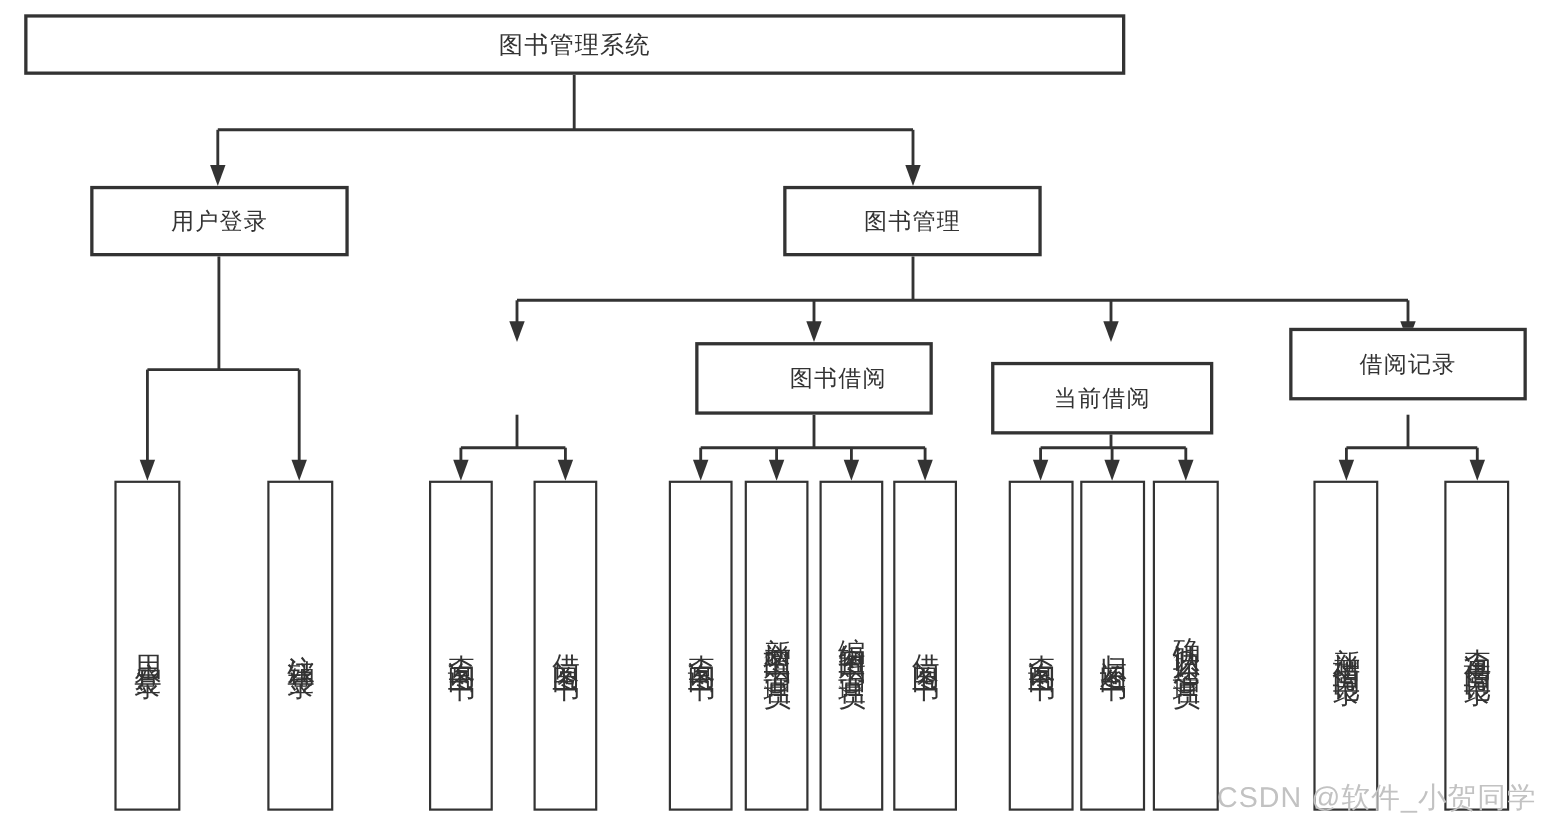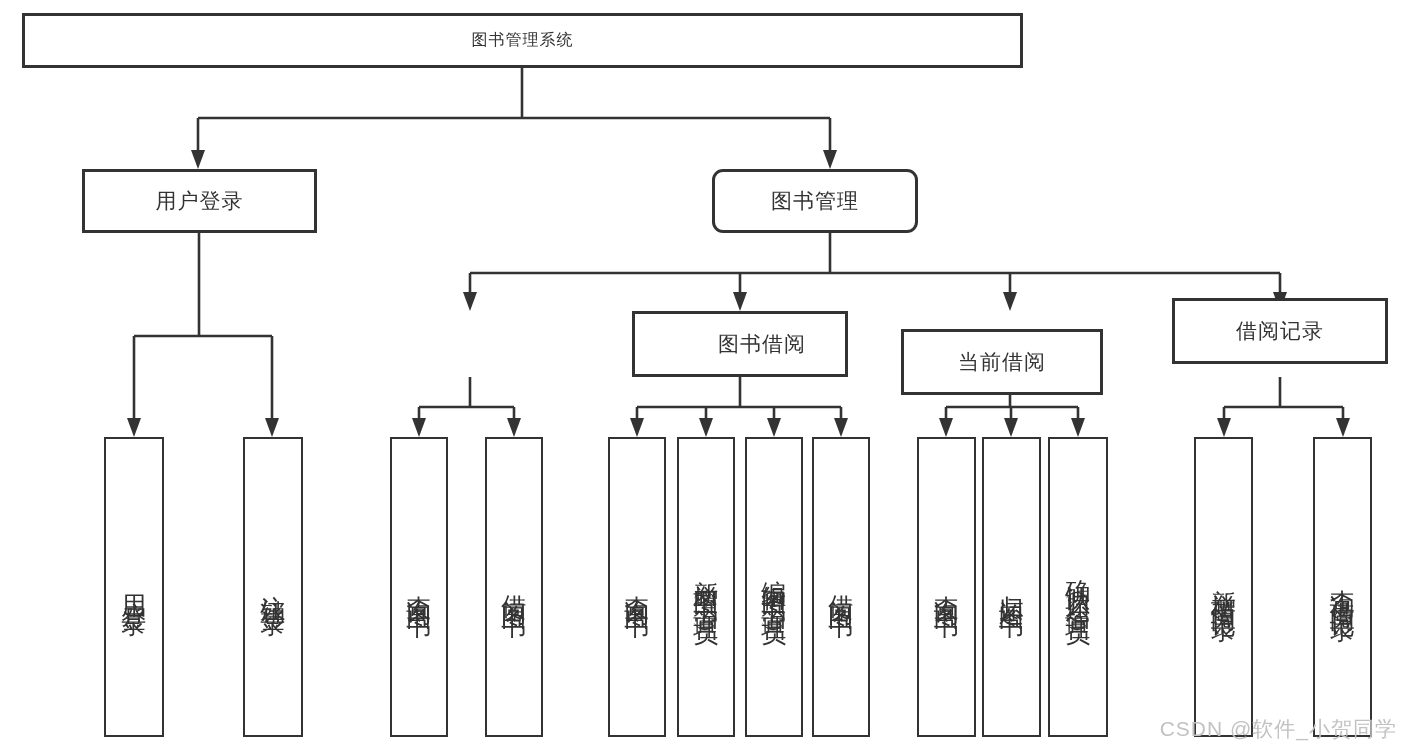--- a/index.html
+++ b/index.html
@@ -23,34 +23,34 @@
     background: #ffffff;
     border: 3px solid #333333;
     color: #333333;
     display: flex;
     align-items: center;
     justify-content: center;
     z-index: 2;
     text-align: center;
   }
   .h-node { font-size: 21px; letter-spacing: 1px; }
-  .root-node { font-size: 16px; letter-spacing: 1px; }
+  .root-node { font-size: 22px; letter-spacing: 1px; }
   .leaf {
     writing-mode: vertical-rl;
     text-orientation: mixed;
     font-size: 25px;
     line-height: 1.05;
     letter-spacing: 6px;
     border-width: 2.5px;
   }
   .watermark {
     position: absolute;
     right: 8px;
     bottom: 4px;
-    font-size: 21px;
+    font-size: 26px;
     letter-spacing: 1px;
     color: #c2c2c2;
     z-index: 5;
     white-space: nowrap;
   }
   .connectors line, .connectors polyline { stroke: #333333; stroke-width: 2.6; fill: none; }
   .connectors polygon { fill: #333333; stroke: none; }
 </style>
 </head>
 <body>
@@ -129,21 +129,21 @@
       <line x1="1224" y1="407" x2="1224" y2="422"></line>
       <polygon points="1217,418 1231,418 1224,437"></polygon>
       <line x1="1343" y1="407" x2="1343" y2="422"></line>
       <polygon points="1336,418 1350,418 1343,437"></polygon>
     </g>
   </svg>
 
   <div class="node root-node" style="left:22px; top:13px; width:1001px; height:55px;">图书管理系统</div>
 
   <div class="node h-node" style="left:82px; top:169px; width:235px; height:64px;">用户登录</div>
-  <div class="node h-node" style="left:712px; top:169px; width:206px; height:64px;border-radius:11px;">图书管理</div>
+  <div class="node h-node" style="left:712px; top:169px; width:235px; height:64px;">图书管理</div>
 
   <div class="node h-node" style="left:632px; top:311px; width:216px; height:66px;padding-left:44px;">图书借阅</div>
   <div class="node h-node" style="left:901px; top:329px; width:202px; height:66px;">当前借阅</div>
   <div class="node h-node" style="left:1172px; top:298px; width:216px; height:66px;">借阅记录</div>
 
   <div class="node leaf" style="left:104px; top:437px; width:60px; height:300px;">用户登录</div>
   <div class="node leaf" style="left:243px; top:437px; width:60px; height:300px;">注销登录</div>
 
   <div class="node leaf" style="left:390px; top:437px; width:58px; height:300px;">查询图书</div>
   <div class="node leaf" style="left:485px; top:437px; width:58px; height:300px;">借阅图书</div>

